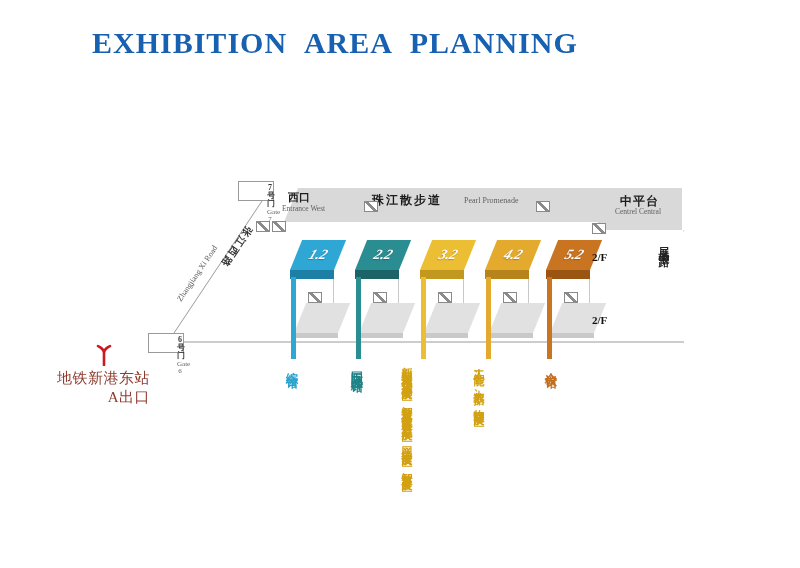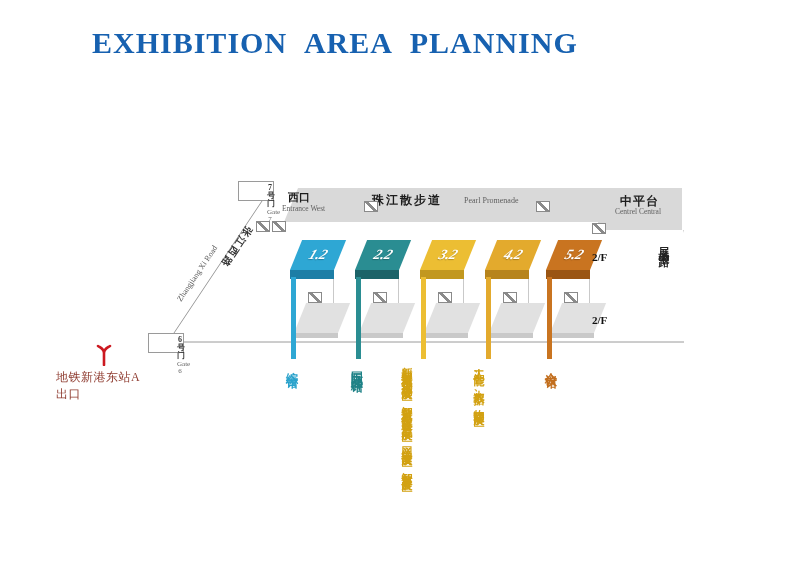--- a/index.html
+++ b/index.html
@@ -82,22 +82,22 @@
   .d4{left:547px;background:#C97420;}
   
   .vl{position:absolute;writing-mode:vertical-rl;text-orientation:upright;font-weight:700;}
   .vl0{left:283px;top:362px;color:#2AA2CB;font-size:12px;letter-spacing:2px;}
   .vl1{left:348px;top:362px;color:#1F8287;font-size:12px;letter-spacing:2px;}
   .vl2{left:400px;top:358px;height:184px;color:#D2A112;font-size:11px;letter-spacing:2px;line-height:14px;}
   .vl3{left:472px;top:360px;height:122px;color:#D2A112;font-size:11px;letter-spacing:2px;line-height:14px;}
   .vl4{left:542px;top:362px;color:#C26E1D;font-size:12px;letter-spacing:2px;}
   
   .metro-logo{position:absolute;left:94px;top:344px;}
-  .metro-label{position:absolute;left:56px;top:369px;width:94px;text-align:left;
-    font-size:12px;color:#8E3B2F;letter-spacing:0.5px;}
+  .metro-label{position:absolute;left:56px;top:369px;width:94px;text-align:right;
+    font-size:15px;color:#8E3B2F;letter-spacing:0.5px;}
 </style>
 </head>
 <body>
 
 <div class="canvas">
 
   <h1 class="title-en">EXHIBITION AREA PLANNING</h1>
 
   <svg class="outline" width="800" height="568">
     <line x1="270" y1="189" x2="172" y2="336" stroke="#9a9a9a" stroke-width="1"></line>

